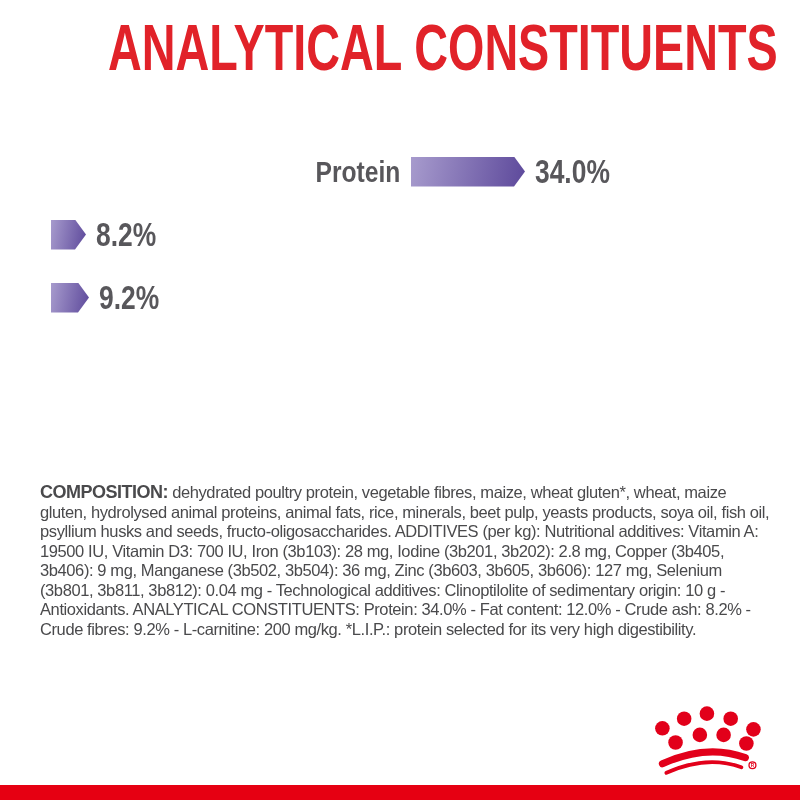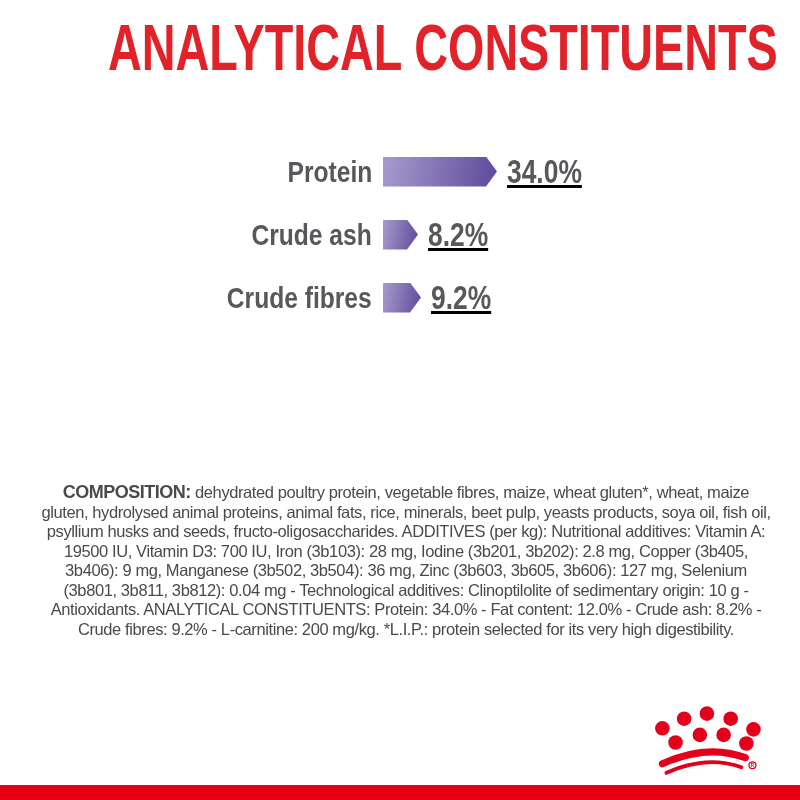--- a/index.html
+++ b/index.html
@@ -24,21 +24,21 @@
     color: var(--title-red, #e12229);
     transform: scaleX(0.73);
     transform-origin: 50% 50%;
     white-space: nowrap;
     letter-spacing: 0px;
   }
 
   
   .chart {
     position: absolute;
-    top: 140px; left: 12px; right: 0; text-decoration: underline;
+    top: 140px; left: 40px; right: 0;
   }
   .row {
     display: flex;
     align-items: center;
     height: 63px;
   }
   .label-wrap {
     width: 360px;
     text-align: right;
     flex: 0 0 360px;
@@ -68,21 +68,20 @@
     transform: scaleX(0.8);
     transform-origin: 0 50%;
     white-space: nowrap;
   }
 
   
   .composition {
     position: absolute;
     top: 483px; left: 40px;
     width: 732px;
-    text-align: center;
   }
   .composition p {
     margin: 0;
     font-size: 16.5px;
     line-height: 19.5px;
     letter-spacing: -0.4px;
     color: var(--text-gray, #4a4a4c);
   }
   .composition strong {
     font-size: 18px;
@@ -116,27 +115,25 @@
 
   <div class="chart" id="chart">
     <div class="row">
       <span class="label-wrap"><span class="row-label">Protein</span></span>
       <span class="bar" style="width: 114px; background: linear-gradient(100deg, rgb(167, 155, 205), rgb(93, 73, 155));"></span>
       <span class="row-value">34.0%</span>
     </div>
 
 
     <div class="row">
-      <span class="label-wrap"><span class="row-label">Crude ash</span></span>
       <span class="bar" style="width: 35px; background: linear-gradient(100deg, rgb(167, 155, 205), rgb(93, 73, 155));"></span>
       <span class="row-value">8.2%</span>
     </div>
 
     <div class="row">
-      <span class="label-wrap"><span class="row-label">Crude fibres</span></span>
       <span class="bar" style="width: 38px; background: linear-gradient(100deg, rgb(167, 155, 205), rgb(93, 73, 155));"></span>
       <span class="row-value">9.2%</span>
     </div>
   </div>
 
   <div class="composition">
     <p><strong>COMPOSITION:</strong> <span>dehydrated poultry protein, vegetable fibres, maize, wheat gluten*, wheat, maize gluten, hydrolysed animal proteins, animal fats, rice, minerals, beet pulp, yeasts products, soya oil, fish oil, psyllium husks and seeds, fructo-oligosaccharides. ADDITIVES (per kg): Nutritional additives: Vitamin A: 19500 IU, Vitamin D3: 700 IU, Iron (3b103): 28 mg, Iodine (3b201, 3b202): 2.8 mg, Copper (3b405, 3b406): 9 mg, Manganese (3b502, 3b504): 36 mg, Zinc (3b603, 3b605, 3b606): 127 mg, Selenium (3b801, 3b811, 3b812): 0.04 mg - Technological additives: Clinoptilolite of sedimentary origin: 10 g - Antioxidants. ANALYTICAL CONSTITUENTS: Protein: 34.0% - Fat content: 12.0% - Crude ash: 8.2% - Crude fibres: 9.2% - L-carnitine: 200 mg/kg. *L.I.P.: protein selected for its very high digestibility.</span></p>
   </div>
 
   <div class="logo">

